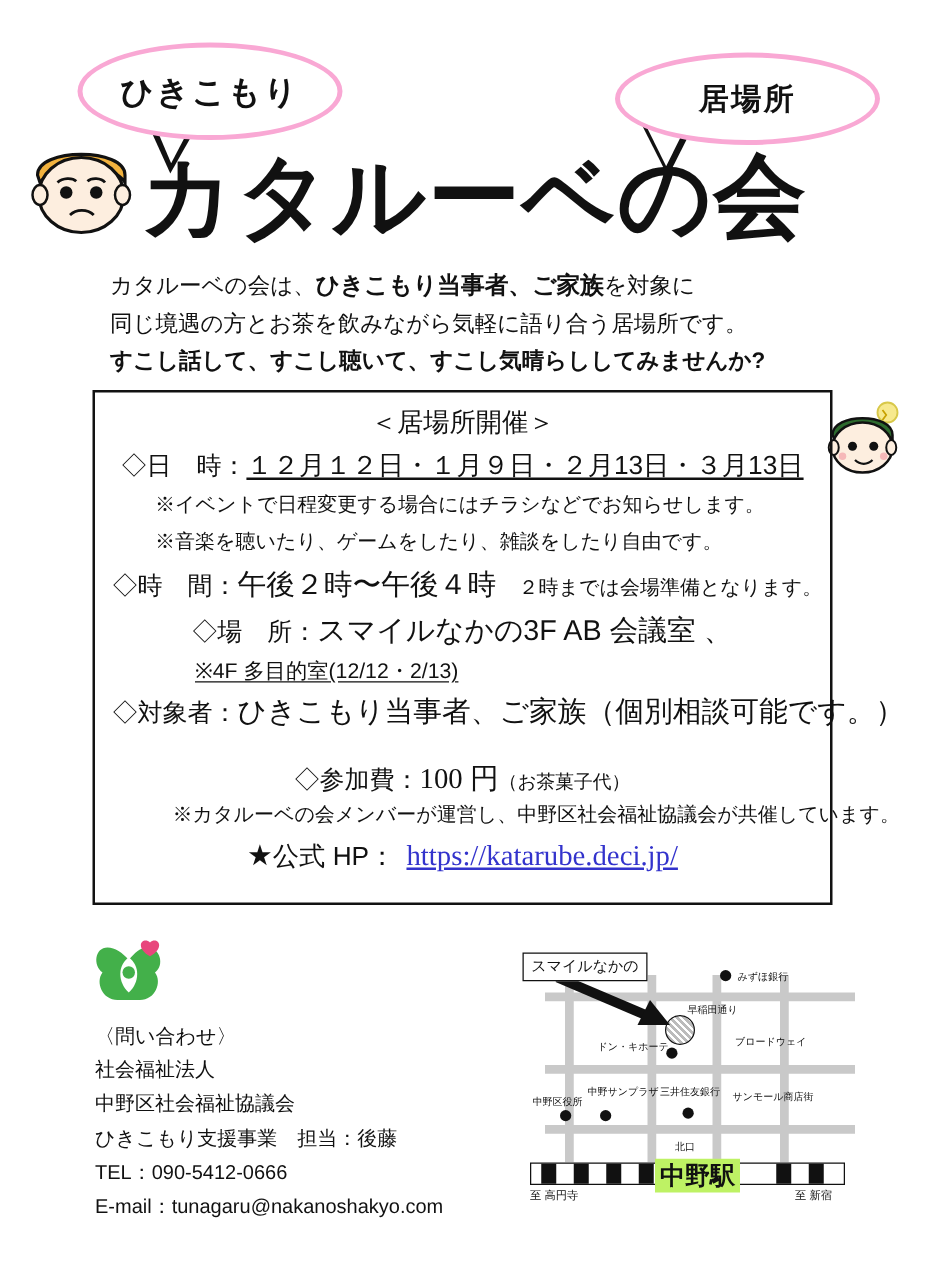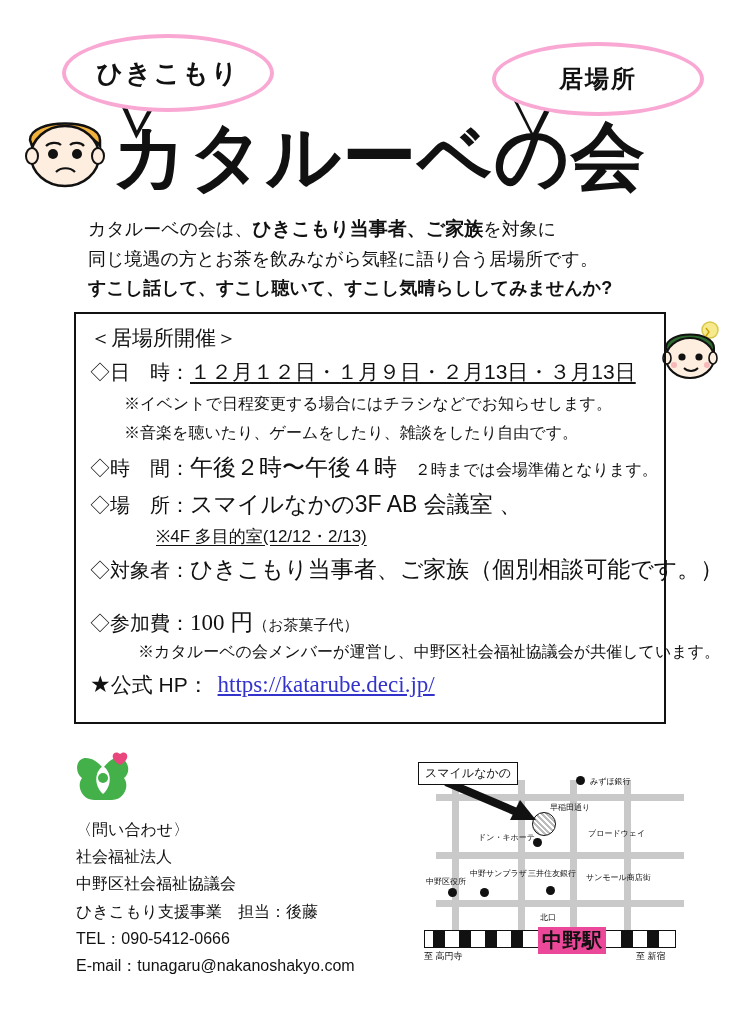--- a/index.html
+++ b/index.html
@@ -112,21 +112,21 @@
     position: absolute;
     left: 74px; top: 312px;
     width: 592px; height: 412px;
     border: 2px solid #111;
     box-sizing: border-box;
   }
   #info-inner {
     position: relative;
     padding: 10px 14px;
   }
-  .row { margin-bottom: 2px; white-space: nowrap; }
+  .row { margin-bottom: 2px; white-space: nowrap; text-align: center; }
   .hdr {
     font-size: 21px;
     margin-bottom: 6px;
   }
   .lbl { font-size: 20px; }
   .val { font-size: 21px; }
   .val-big { font-size: 23px; }
   .u { text-decoration: underline; text-underline-offset: 3px; }
   .note {
     font-size: 16px;
@@ -210,24 +210,24 @@
     background: #fff;
     border: 1.5px solid #111;
   }
   #station-bar .tick {
     position: absolute;
     top: 0; width: 12px; height: 100%;
     background: #111;
   }
   #station-name {
     position: absolute;
-    left: 538px; top: 927px;
+    left: 524px; top: 927px;
     font-size: 20px;
     font-weight: bold;
-    background: #ec4899;
+    background: #bef264;
     padding: 0 4px;
   }
   .map-endlabel {
     position: absolute;
     font-size: 9px;
     white-space: nowrap;
   }
   #smile-target {
     position: absolute;
     left: 532px; top: 812px;

